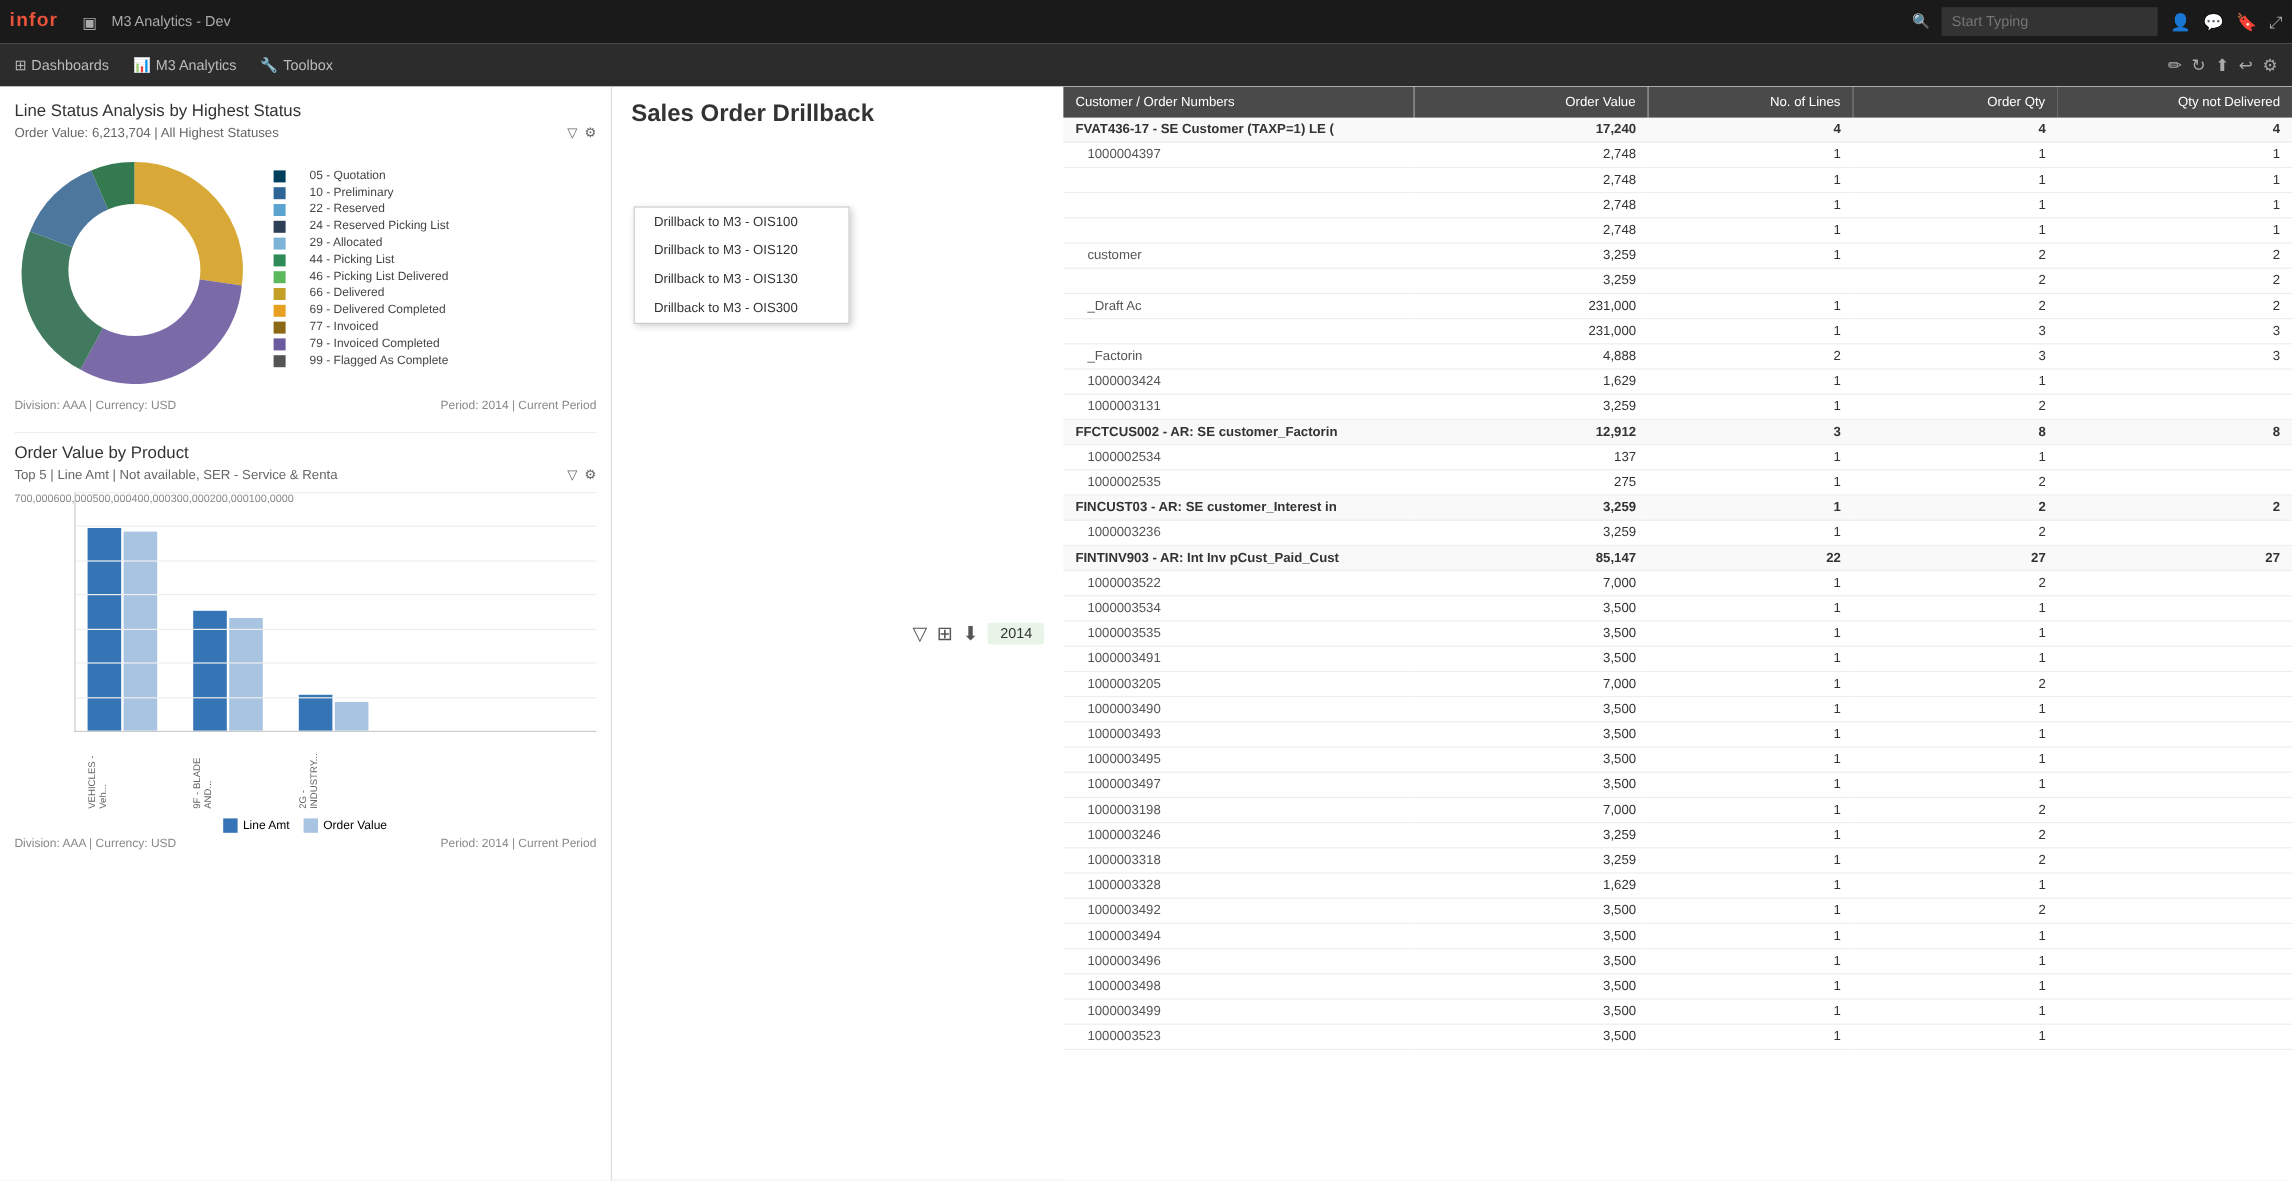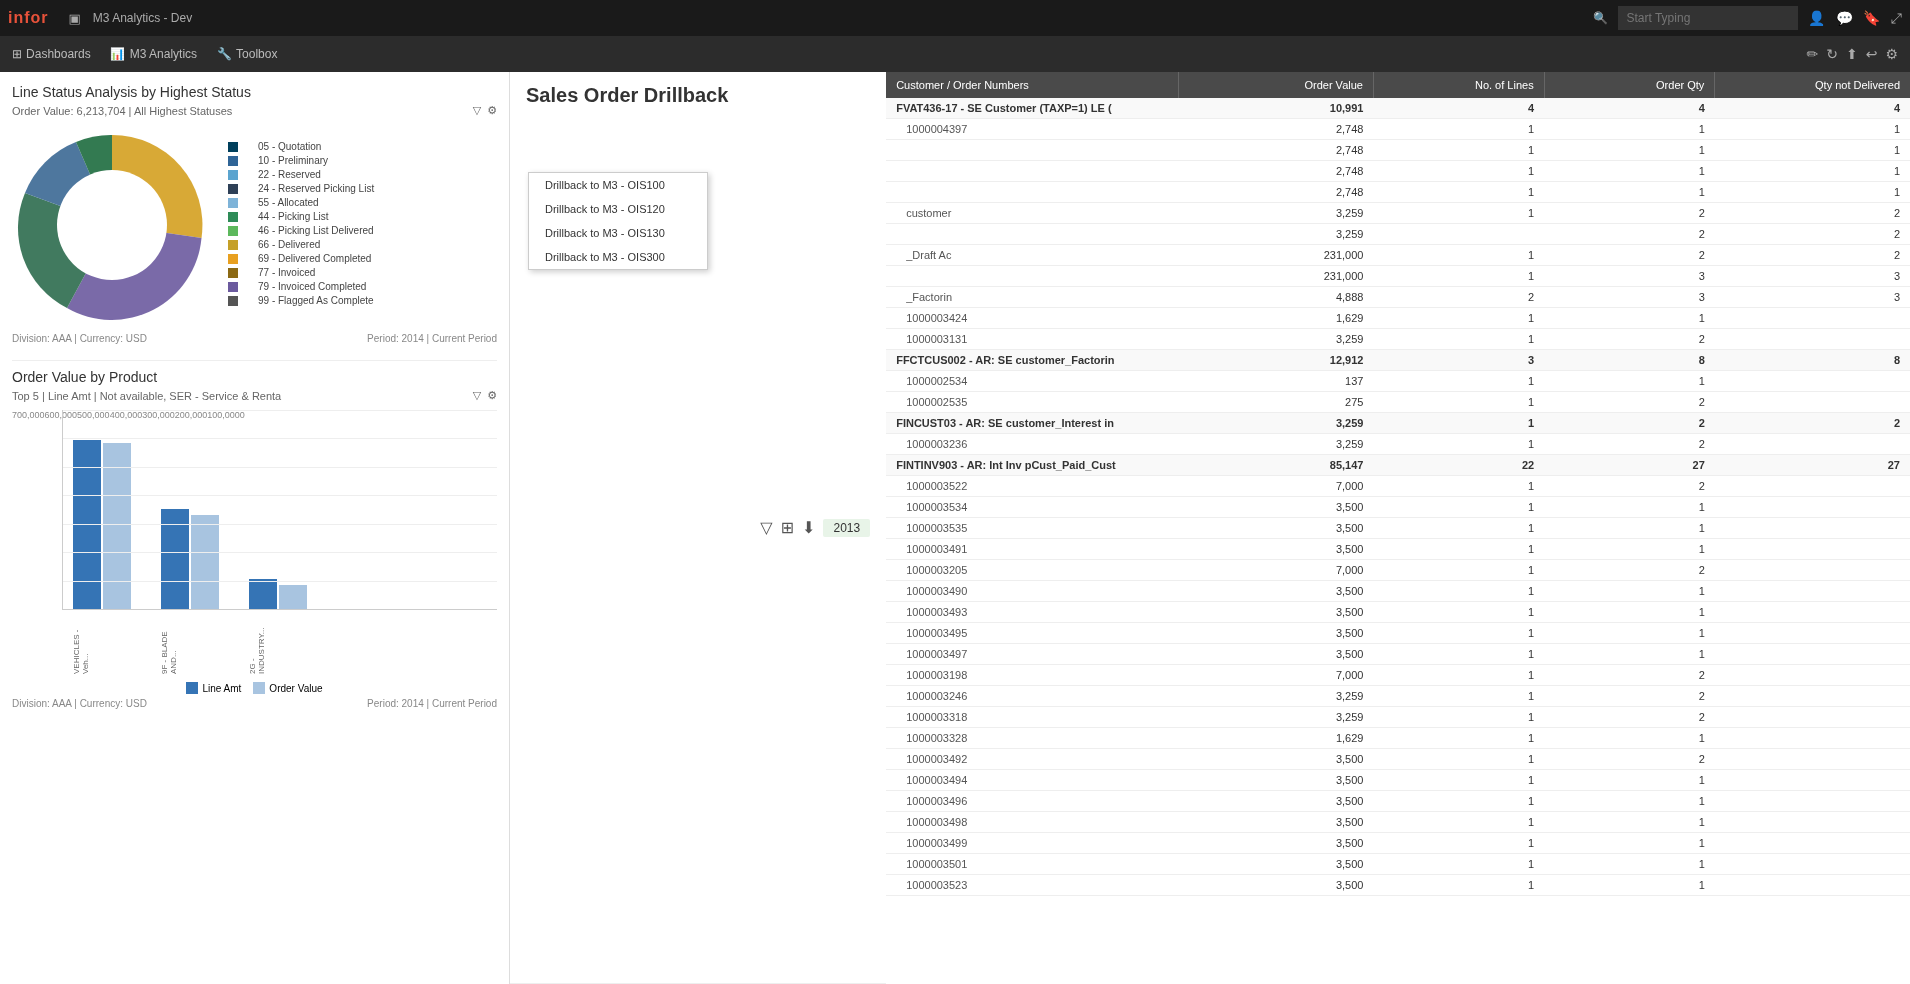--- a/index.html
+++ b/index.html
@@ -326,21 +326,21 @@
             <div class="legend-item">
               <div class="legend-color" style="background:#5ba4cf;"></div>
               <span>22 - Reserved</span>
             </div>
             <div class="legend-item">
               <div class="legend-color" style="background:#2e4057;"></div>
               <span>24 - Reserved Picking List</span>
             </div>
             <div class="legend-item">
               <div class="legend-color" style="background:#7eb3d8;"></div>
-              <span>55 - Allocated</span>
+              <span>29 - Allocated</span>
             </div>
             <div class="legend-item">
               <div class="legend-color" style="background:#2e8b57;"></div>
               <span>44 - Picking List</span>
             </div>
             <div class="legend-item">
               <div class="legend-color" style="background:#5cb85c;"></div>
               <span>46 - Picking List Delivered</span>
             </div>
             <div class="legend-item">
@@ -457,38 +457,38 @@
     </div>
   </div>
 
   <div class="right-panel">
     <div class="drillback-header">Sales Order Drillback</div>
 
     <div class="drillback-toolbar">
       <span class="toolbar-icon">▽</span>
       <span class="toolbar-icon">⊞</span>
       <span class="toolbar-icon">⬇</span>
-      <span class="year-badge">2013</span>
+      <span class="year-badge">2014</span>
     </div>
 
     <div class="table-container">
       <table>
         <thead>
           <tr>
             <th style="min-width:220px;margin-left:12px;">Customer / Order Numbers</th>
             <th class="right" style="min-width:160px;">Order Value</th>
             <th class="right" style="min-width:140px;">No. of Lines</th>
             <th class="right" style="min-width:140px;">Order Qty</th>
             <th class="right" style="min-width:160px;">Qty not Delivered</th>
           </tr>
         </thead>
         <tbody id="drillback-tbody">
         <tr class="group-row">
               <td style="font-weight: bold;">FVAT436-17 - SE Customer (TAXP=1) LE (</td>
-              <td class="right" style="font-weight: bold;">10,991</td>
+              <td class="right" style="font-weight: bold;">17,240</td>
               <td class="right" style="font-weight: bold;">4</td>
               <td class="right" style="font-weight: bold;">4</td>
               <td class="right" style="font-weight: bold;">4</td>
             </tr>
             <tr class="sub-row">
               <td>1000004397</td>
               <td class="right">2,748</td>
               <td class="right">1</td>
               <td class="right">1</td>
               <td class="right">1</td>
@@ -725,27 +725,20 @@
               <td class="right"></td>
             </tr>
             <tr class="sub-row">
               <td>1000003499</td>
               <td class="right">3,500</td>
               <td class="right">1</td>
               <td class="right">1</td>
               <td class="right"></td>
             </tr>
             <tr class="sub-row">
-              <td>1000003501</td>
-              <td class="right">3,500</td>
-              <td class="right">1</td>
-              <td class="right">1</td>
-              <td class="right"></td>
-            </tr>
-            <tr class="sub-row">
               <td>1000003523</td>
               <td class="right">3,500</td>
               <td class="right">1</td>
               <td class="right">1</td>
               <td class="right"></td>
             </tr>
           </tbody>
       </table>
     </div>
   </div>

